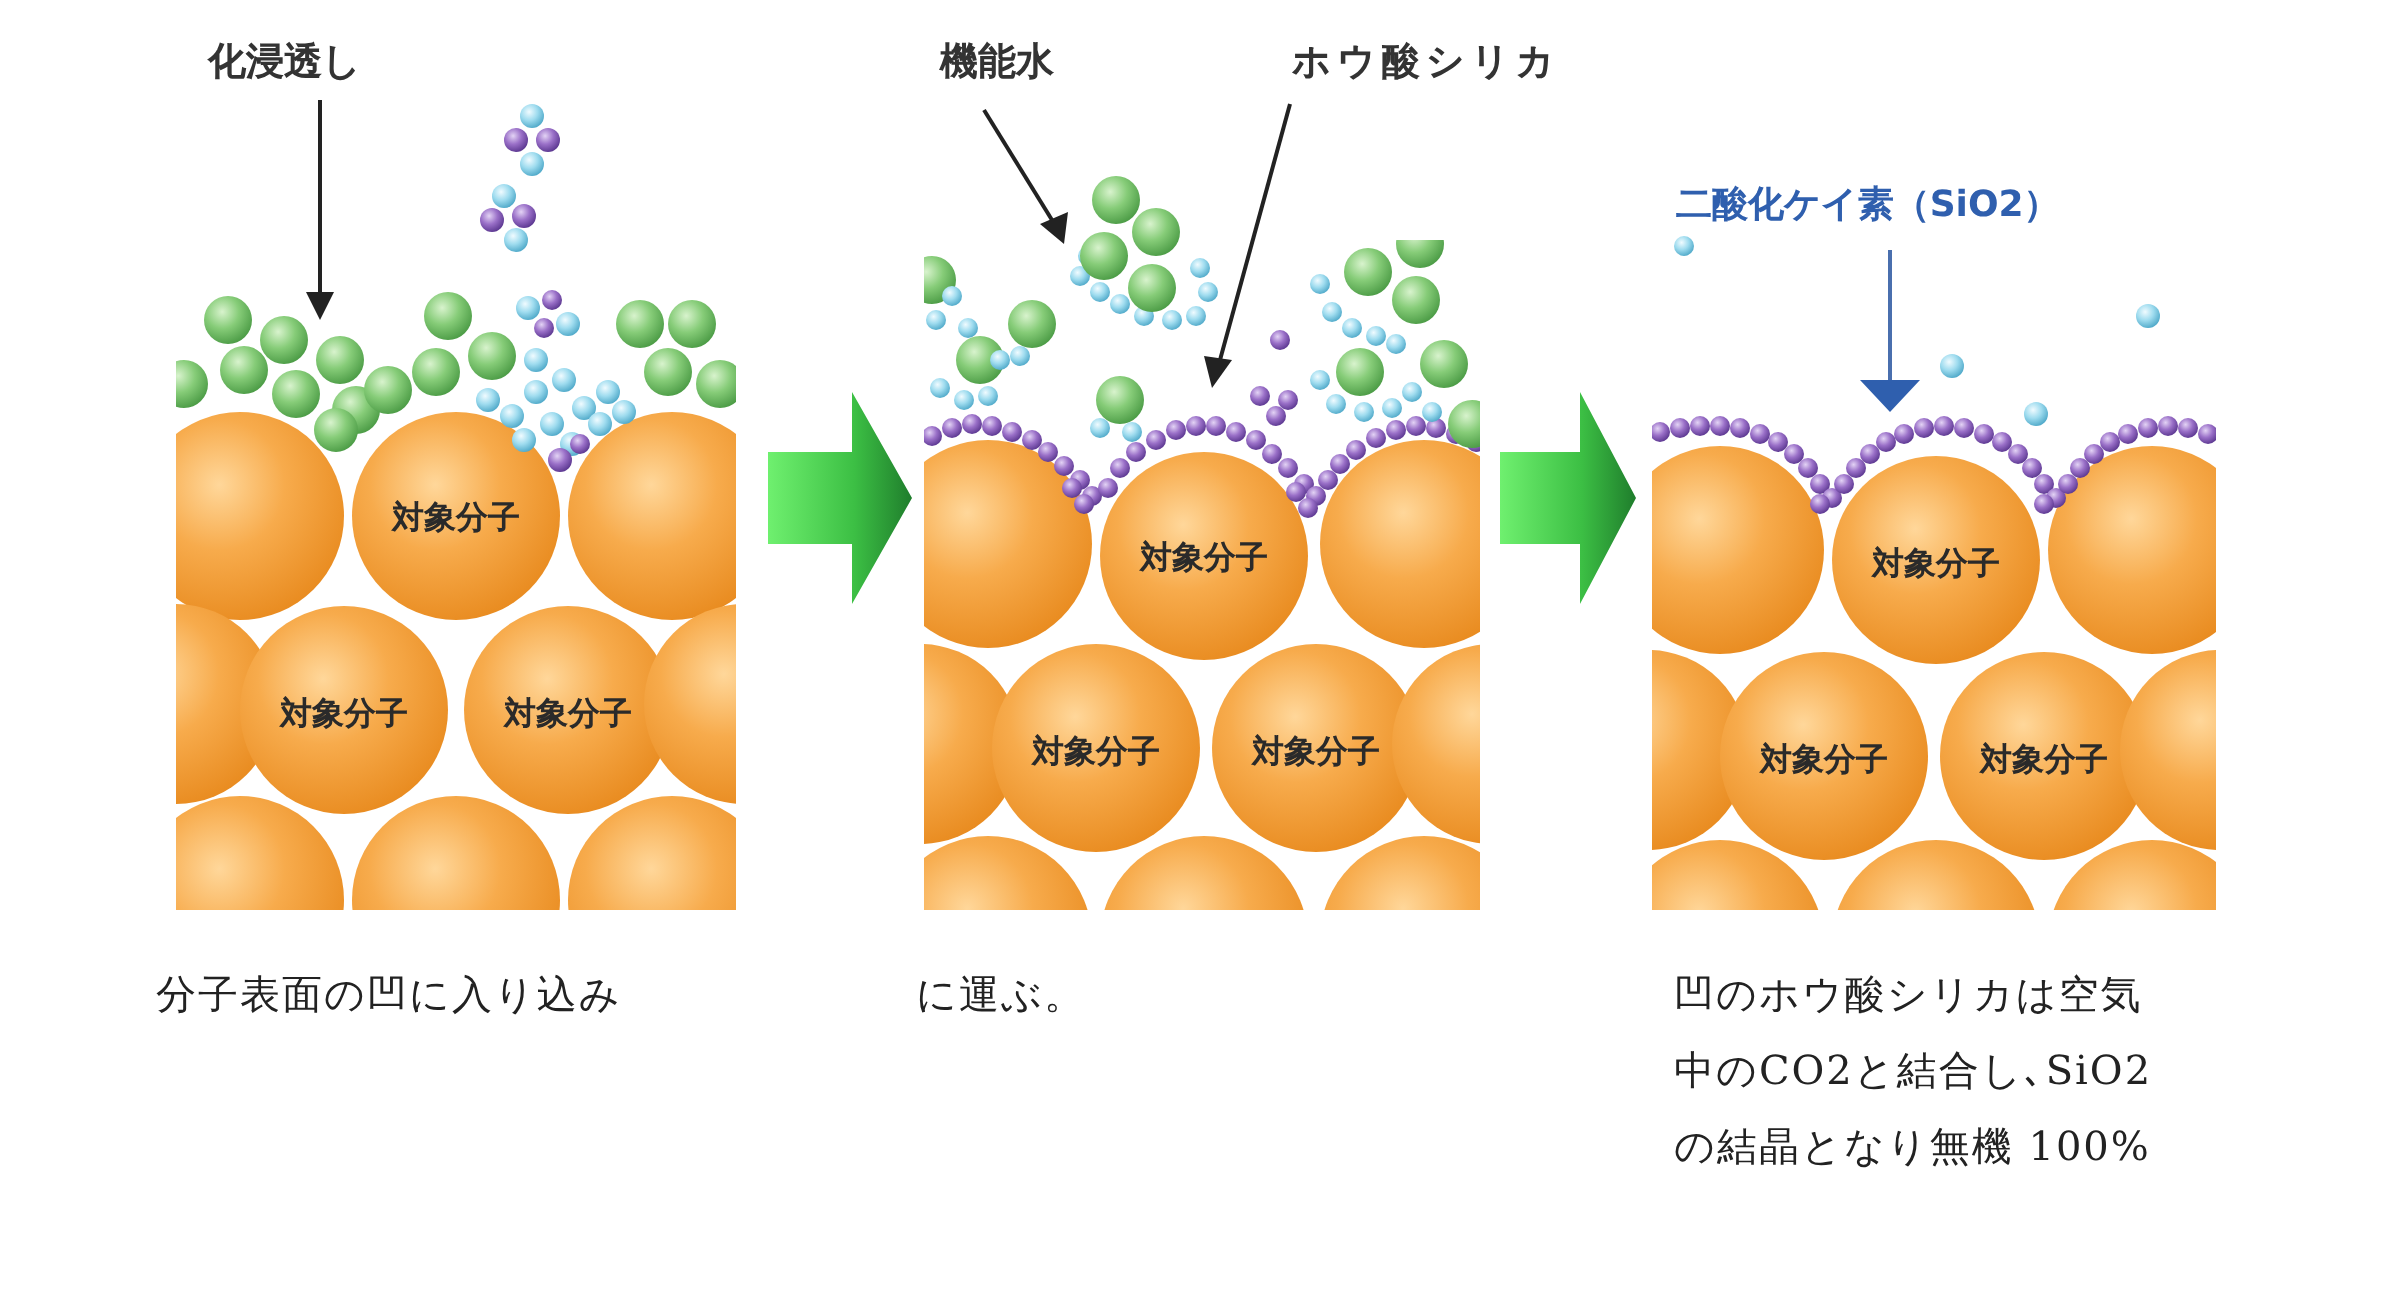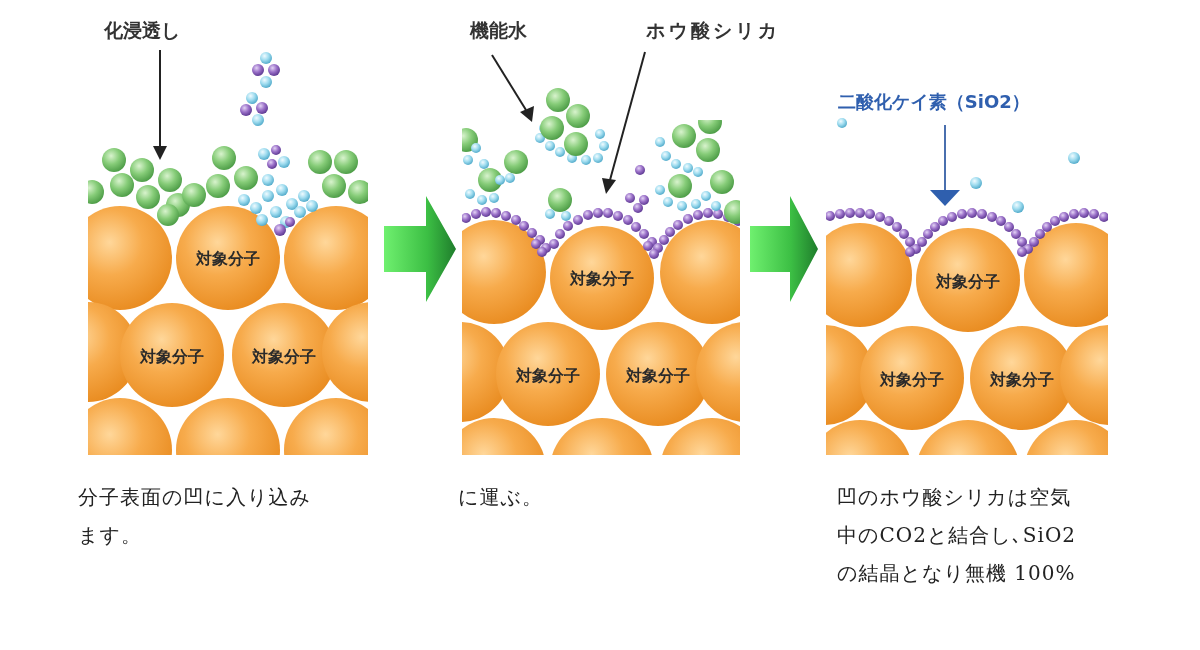--- a/index.html
+++ b/index.html
@@ -337,21 +337,20 @@
         <circle cx="294" cy="214" r="5"></circle>
       <circle cx="304" cy="217" r="5"></circle>
       <circle cx="110" cy="252" r="5"></circle>
         <circle cx="222" cy="252" r="5"></circle>
     </g>
   </g>
 </svg>
 
 <div class="caption" style="left:78px; top:478px;">
   <span>分子表面の凹に入り込み</span>
-  <span>ます。</span>
 </div>
 
 <div class="caption" style="left:458px; top:478px;">
   <span>に運ぶ。</span>
 </div>
 
 <div class="caption" style="left:826px; top:478px;margin-left:11px;">
   <span>凹のホウ酸シリカは空気</span>
   <span>中のCO2と結合し､SiO2</span>
   <span>の結晶となり無機 100%</span>

